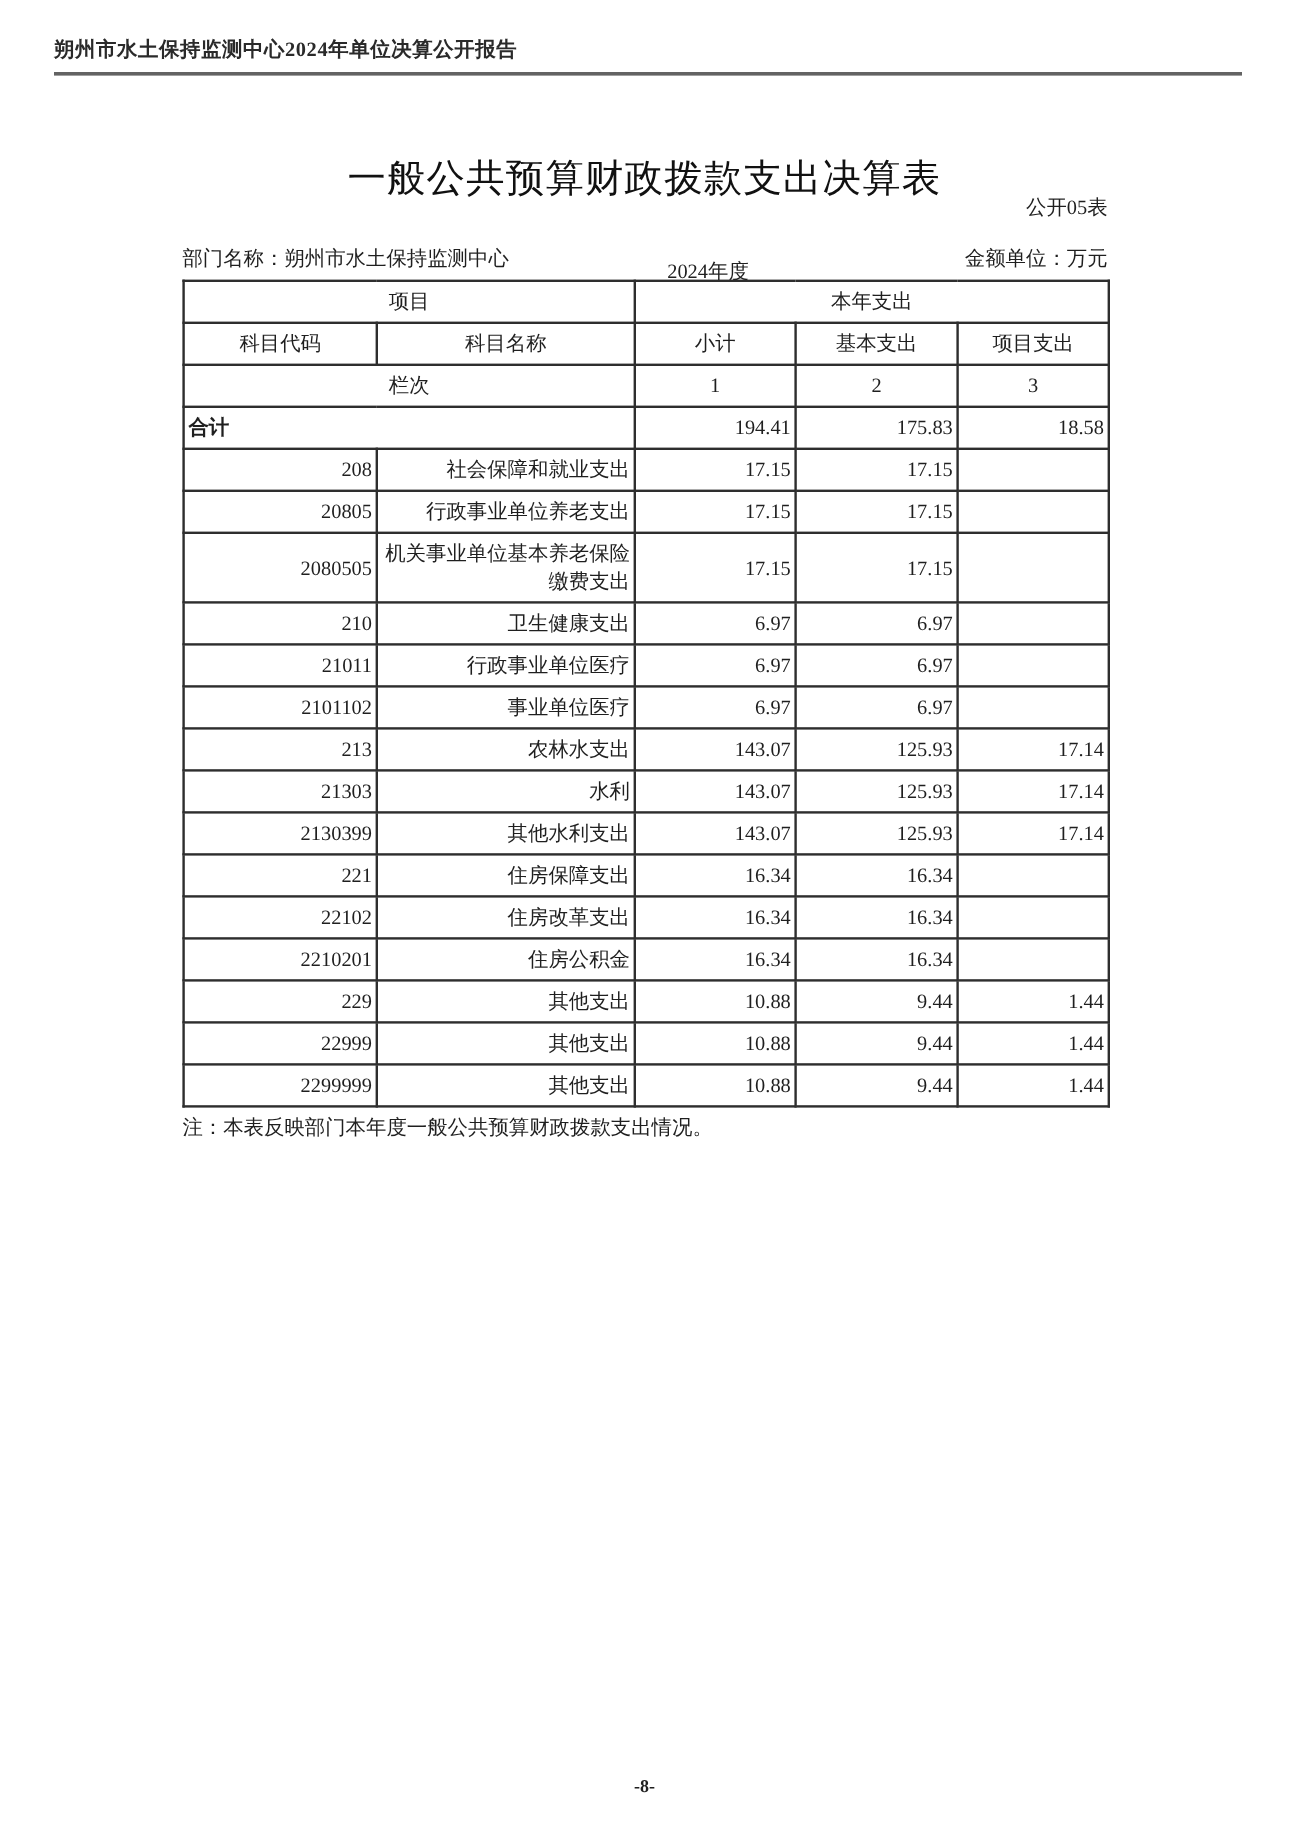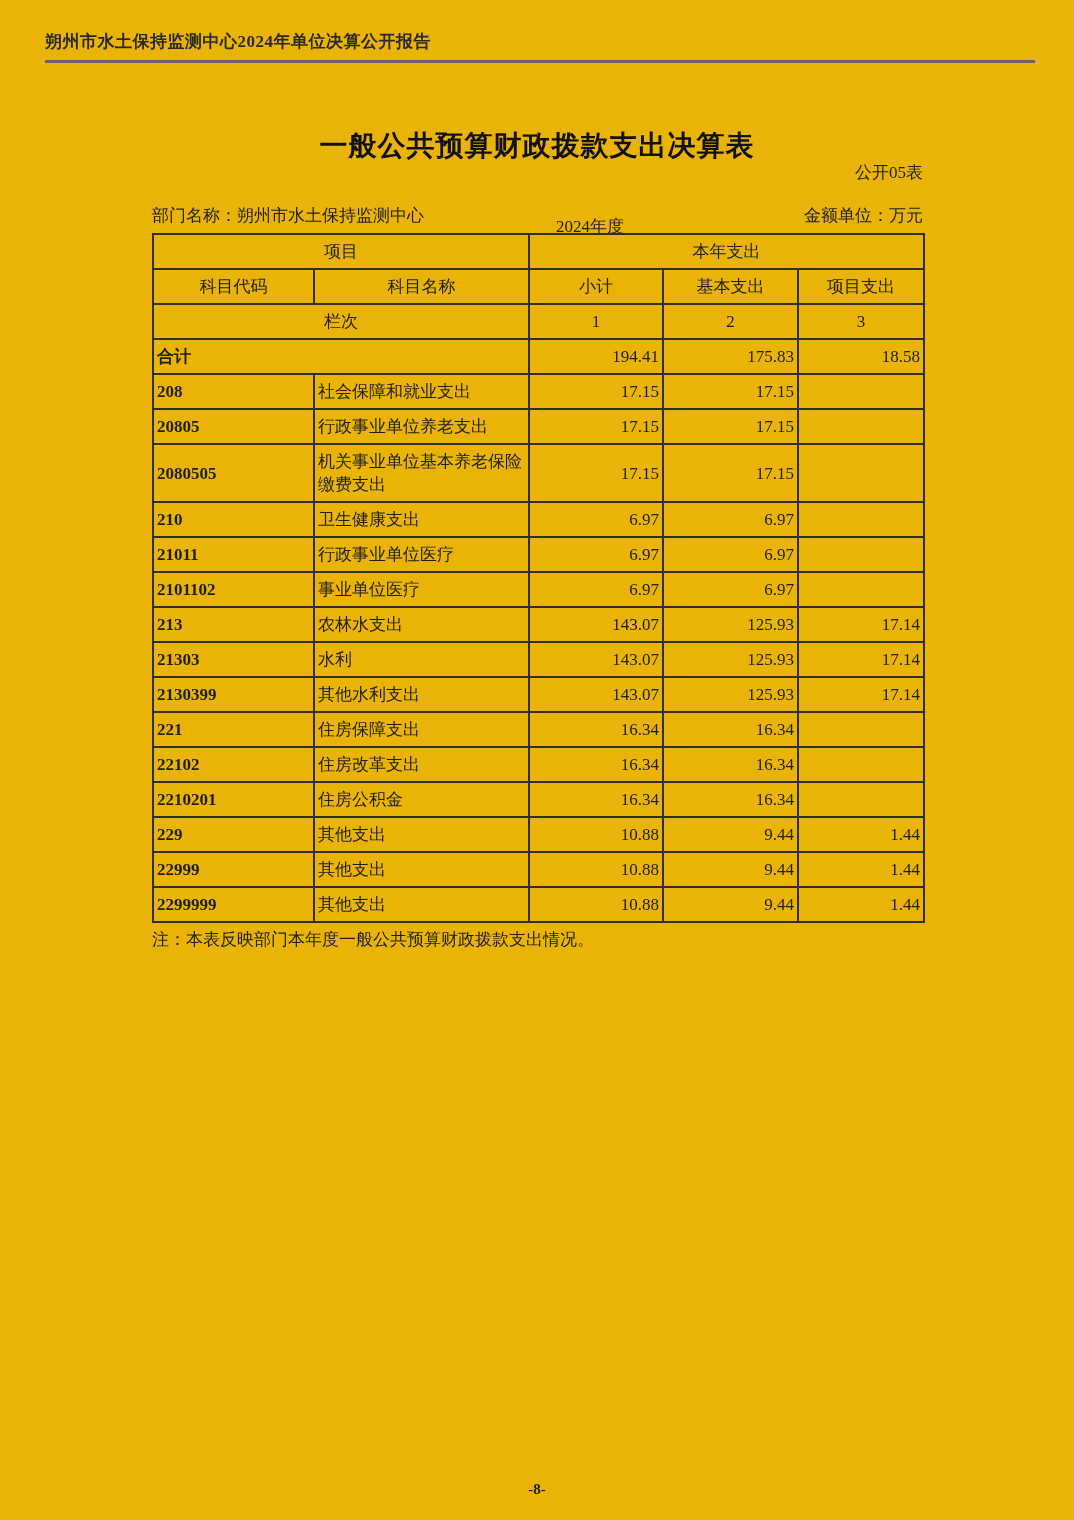--- a/index.html
+++ b/index.html
@@ -1,21 +1,21 @@
 <!DOCTYPE html>
 <html><head>
 <meta charset="utf-8">
 <style>
   html, body { margin: 0; padding: 0; background: #e8e8e8; }
   .page {
     position: relative;
     width: 1074px;
     height: 1520px;
     margin: 0 auto;
-    background: #eab308;
+    background: #ffffff;
     font-family: "Liberation Serif", serif;
     color: #1f1f1f;
     overflow: hidden;
   }
 
   
   .page-header {
     position: absolute;
     left: 45px;
     right: 39px;
@@ -28,22 +28,22 @@
     color: #2a2a2a;
   }
 
   
   .doc-title {
     position: absolute;
     left: 0;
     right: 0;
     top: 127px;
     text-align: center;
-    font-size: 28px;
-    font-weight: bold;
+    font-size: 32px;
+    font-weight: normal;
     letter-spacing: 1px;
     color: #111;
   }
 
   .table-no {
     position: absolute;
     right: 151px;
     top: 161px;
     font-size: 17px;
   }
@@ -79,22 +79,22 @@
 
   table.fin th, table.fin td {
     border: 2px solid #2e2e2e;
     padding: 5px 3px;
     line-height: 23px;
     vertical-align: middle;
     overflow: hidden;
   }
   table.fin th { font-weight: normal; text-align: center; }
   td.center { text-align: center; }
-  td.code   { text-align: left; padding-left: 3px; font-weight: bold; }
-  td.name   { text-align: left; padding-left: 3px; }
+  td.code   { text-align: right; padding-left: 3px; }
+  td.name   { text-align: right; padding-left: 3px; }
   td.num    { text-align: right; padding-right: 4px; }
   td.total-label { font-weight: bold; }
 
   
   .note {
     position: absolute;
     left: 152px;
     top: 928px;
     font-size: 17px;
   }

